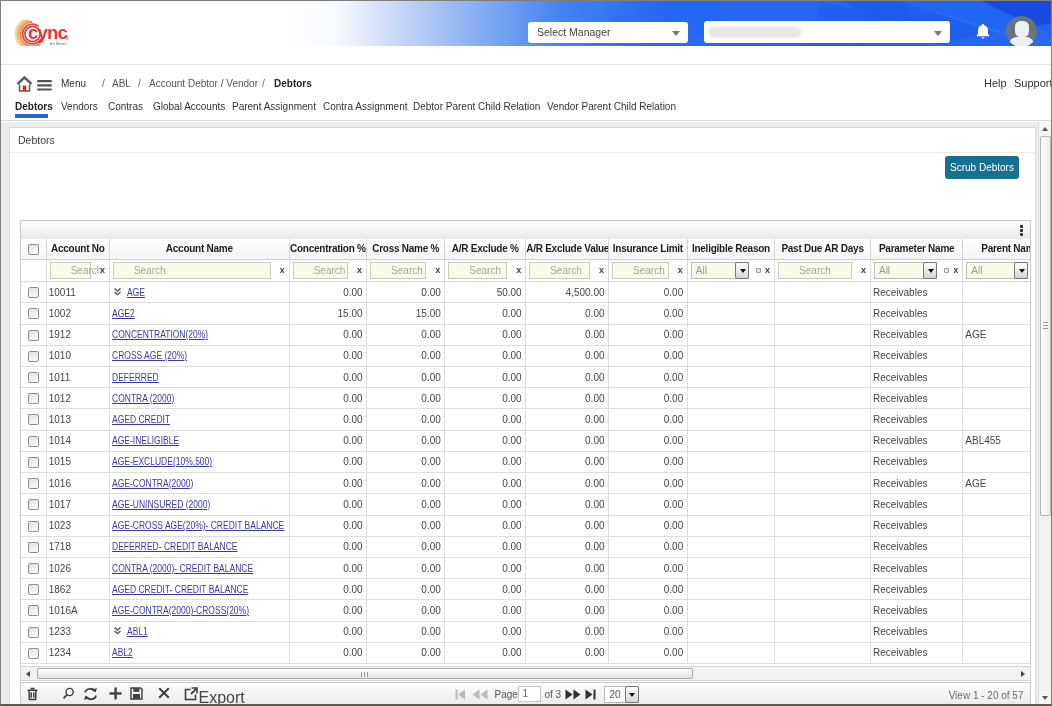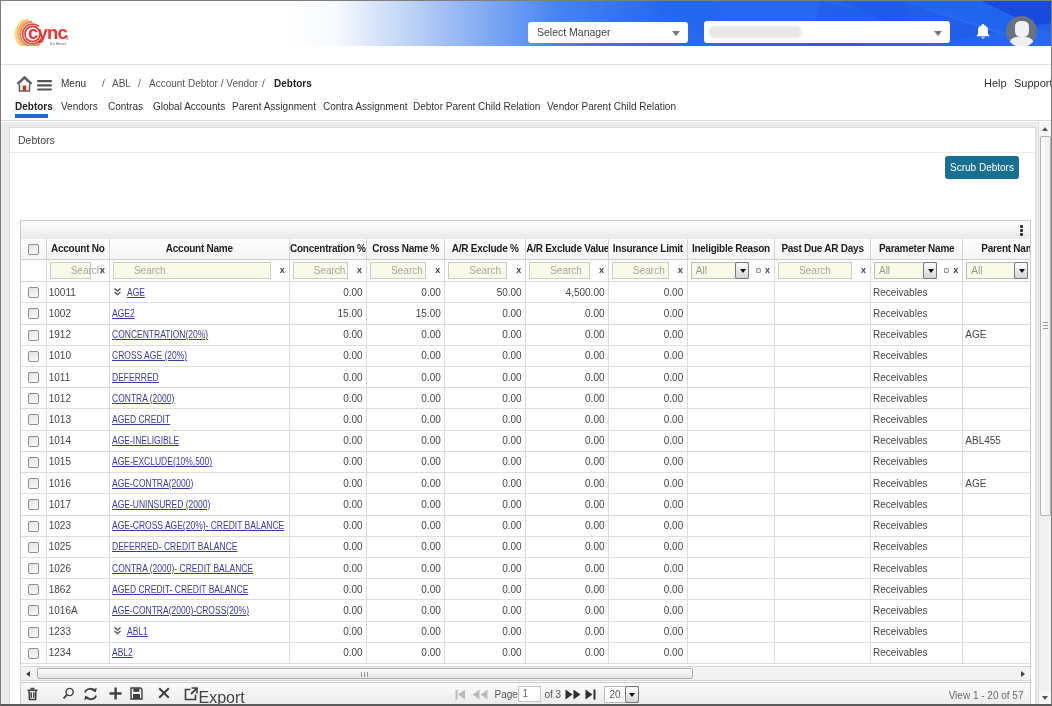--- a/index.html
+++ b/index.html
@@ -412,21 +412,21 @@
                   <td class="rt">0.00</td>
                   <td class="rt">0.00</td>
                   <td class="rt">0.00</td>
                   <td class="lt"></td>
                   <td class="lt"></td>
                   <td class="lt">Receivables</td>
                   <td class="lt"></td>
                 </tr>
 <tr>
                   <td class="cc"><span class="cb"></span></td>
-                  <td class="lt">1025</td>
+                  <td class="lt">1718</td>
                   <td class="lt"><a class="nt">DEFERRED- CREDIT BALANCE</a></td>
                   <td class="rt">0.00</td>
                   <td class="rt">0.00</td>
                   <td class="rt">0.00</td>
                   <td class="rt">0.00</td>
                   <td class="rt">0.00</td>
                   <td class="lt"></td>
                   <td class="lt"></td>
                   <td class="lt">Receivables</td>
                   <td class="lt"></td>

